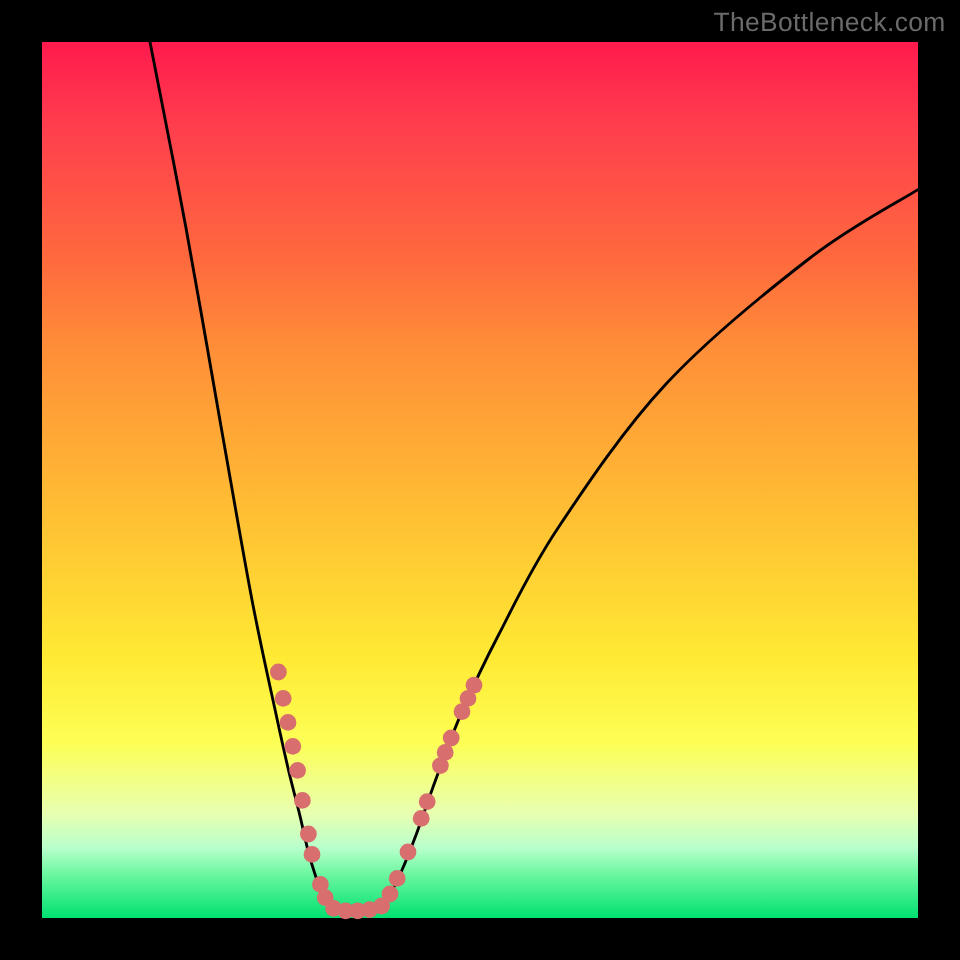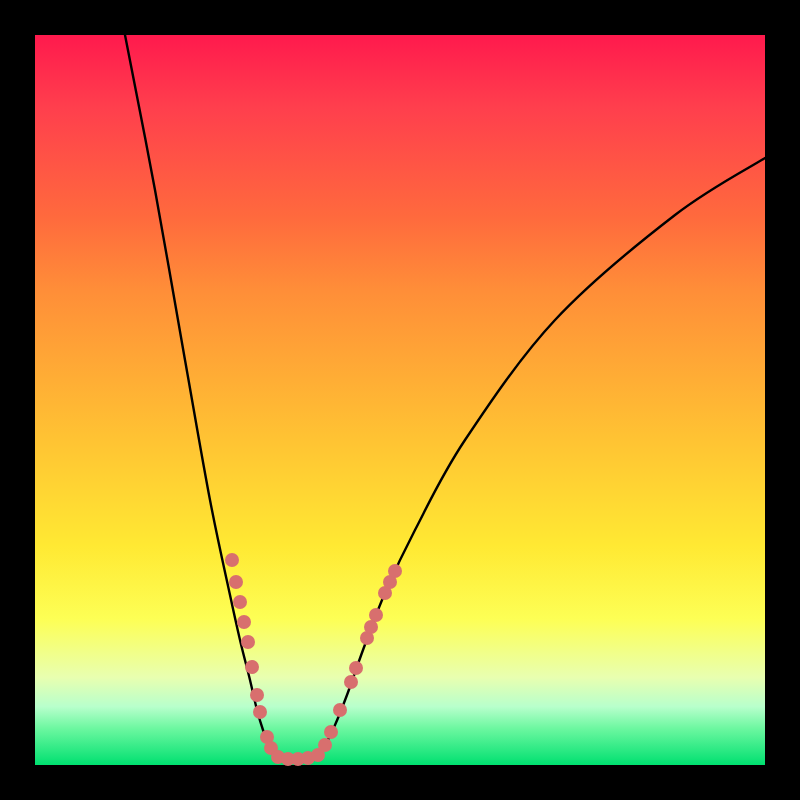--- a/index.html
+++ b/index.html
@@ -63,20 +63,21 @@
   }
   .marker {
     fill: #d86f6e;
     stroke: none;
   }
 </style>
 </head>
 <body>
 
 <div class="frame">
+  <div class="watermark">TheBottleneck.com</div>
 
   <div class="plot">
     <svg class="curve" viewBox="0 0 730 730" preserveAspectRatio="none">
       <path id="vpath" class="v-curve" d="M 90 0 C 95.0 25.8, 110.0 100.8, 120 155 C 130.0 209.2, 140.8 273.3, 150 325 C 159.2 376.7, 167.5 425.8, 175 465 C 182.5 504.2, 190.0 536.7, 195 560 C 200.0 583.3, 201.7 590.8, 205 605 C 208.3 619.2, 212.2 633.3, 215 645 C 217.8 656.7, 219.8 666.7, 222 675 C 224.2 683.3, 226.0 689.2, 228 695 C 230.0 700.8, 232.0 705.5, 234 710 C 236.0 714.5, 237.3 719.7, 240 722 C 242.7 724.3, 246.7 723.7, 250 724 C 253.3 724.3, 256.7 724.0, 260 724 C 263.3 724.0, 266.7 724.3, 270 724 C 273.3 723.7, 276.7 724.3, 280 722 C 283.3 719.7, 286.7 715.3, 290 710 C 293.3 704.7, 296.3 698.3, 300 690 C 303.7 681.7, 307.3 672.5, 312 660 C 316.7 647.5, 321.7 632.0, 328 615 C 334.3 598.0, 341.3 578.0, 350 558 C 358.7 538.0, 366.7 520.5, 380 495 C 393.3 469.5, 406.7 440.0, 430 405 C 453.3 370.0, 485.0 322.5, 520 285 C 555.0 247.5, 605.0 207.0, 640 180 C 675.0 153.0, 715.0 132.5, 730 123"></path>
       <g id="markers">
           <circle cx="197" cy="525" r="7" class="marker"></circle>
           <circle cx="201" cy="547" r="7" class="marker"></circle>
           <circle cx="205" cy="567" r="7" class="marker"></circle>
           <circle cx="209" cy="587" r="7" class="marker"></circle>
           <circle cx="213" cy="607" r="7" class="marker"></circle>

